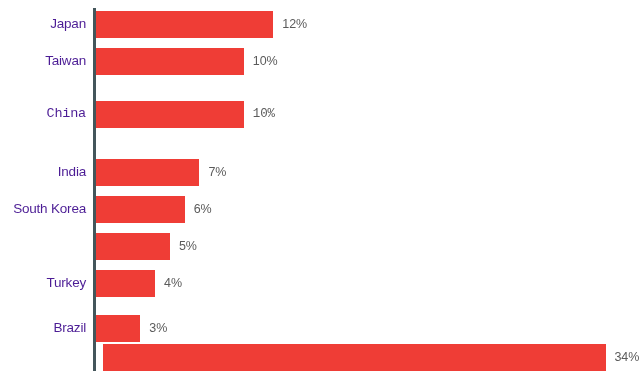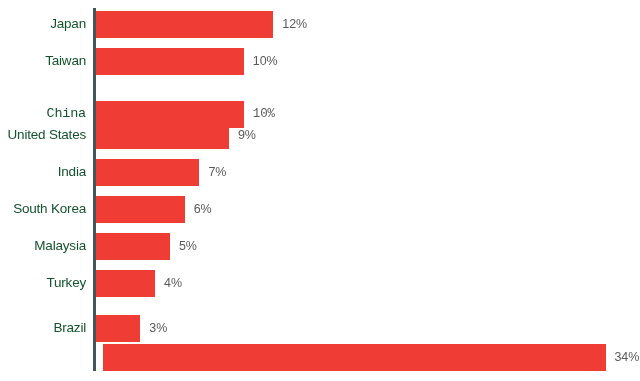--- a/index.html
+++ b/index.html
@@ -47,21 +47,21 @@
     display: flex;
     align-items: center;
   }
 
   .cat-label {
     position: absolute;
     left: 0;
     width: 86px;
     text-align: right;
     font-size: 13.5px;
-    color: #14532d;
+    color: #4c1d95;
     line-height: 30px;
     white-space: nowrap;
     letter-spacing: -0.2px;
   }
 
   .bar-wrap {
     position: absolute;
     left: 96px;
     top: 0;
     height: 30px;
@@ -107,43 +107,35 @@
           <div class="value-label">10%</div>
         </div>
       </div>
       <div class="bar-row" style="top: 99px; font-family: Liberation Mono, monospace;">
         <div class="cat-label">China</div>
         <div class="bar-wrap" style="left: 96px;">
           <div class="bar" style="width: 147.8px; background: rgb(239, 61, 54);"></div>
           <div class="value-label">10%</div>
         </div>
       </div>
-      <div class="bar-row" style="top: 120px;">
-        <div class="cat-label">United States</div>
-        <div class="bar-wrap" style="left: 96px;">
-          <div class="bar" style="width: 133.02px; background: rgb(239, 61, 54);"></div>
-          <div class="value-label">9%</div>
-        </div>
-      </div>
       <div class="bar-row" style="top: 157px;">
         <div class="cat-label">India</div>
         <div class="bar-wrap" style="left: 96px;">
           <div class="bar" style="width: 103.46px; background: rgb(239, 61, 54);"></div>
           <div class="value-label">7%</div>
         </div>
       </div>
       <div class="bar-row" style="top: 194px;">
         <div class="cat-label">South Korea</div>
         <div class="bar-wrap" style="left: 96px;">
           <div class="bar" style="width: 88.68px; background: rgb(239, 61, 54);"></div>
           <div class="value-label">6%</div>
         </div>
       </div>
       <div class="bar-row" style="top: 231px;">
-        <div class="cat-label">Malaysia</div>
         <div class="bar-wrap" style="left: 96px;">
           <div class="bar" style="width: 73.9px; background: rgb(239, 61, 54);"></div>
           <div class="value-label">5%</div>
         </div>
       </div>
       <div class="bar-row" style="top: 268px;">
         <div class="cat-label">Turkey</div>
         <div class="bar-wrap" style="left: 96px;">
           <div class="bar" style="width: 59.12px; background: rgb(239, 61, 54);"></div>
           <div class="value-label">4%</div>

